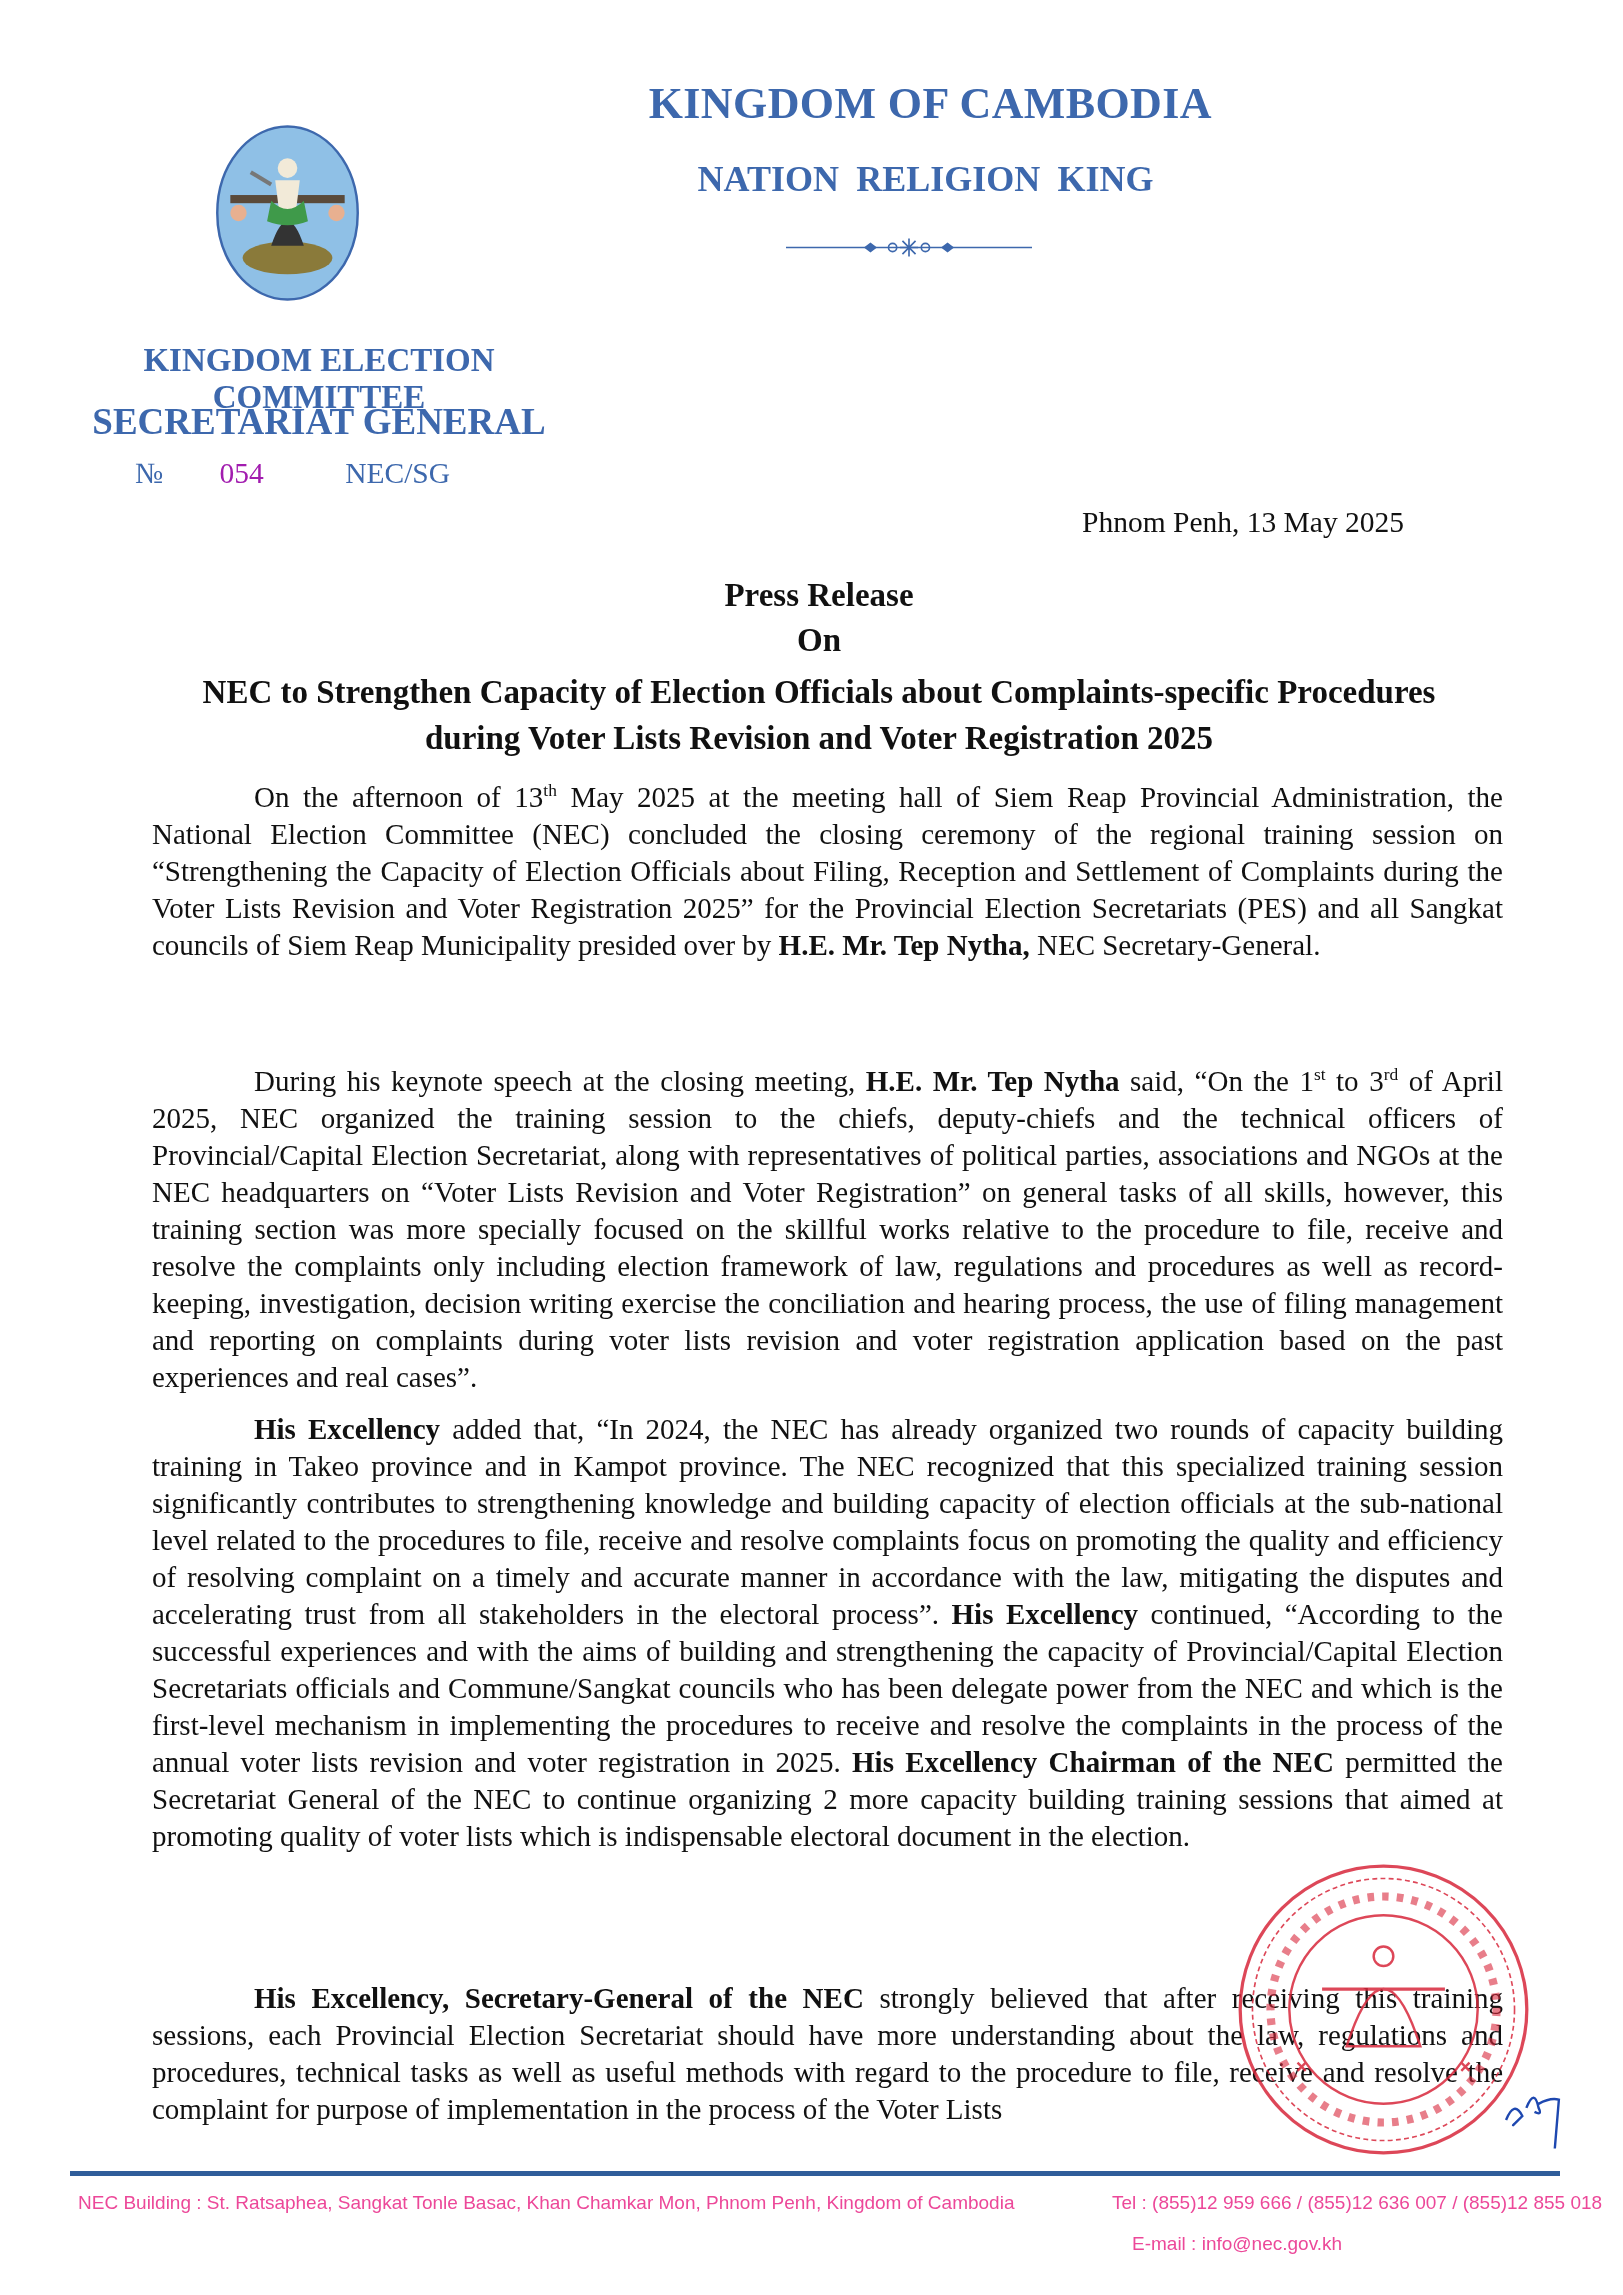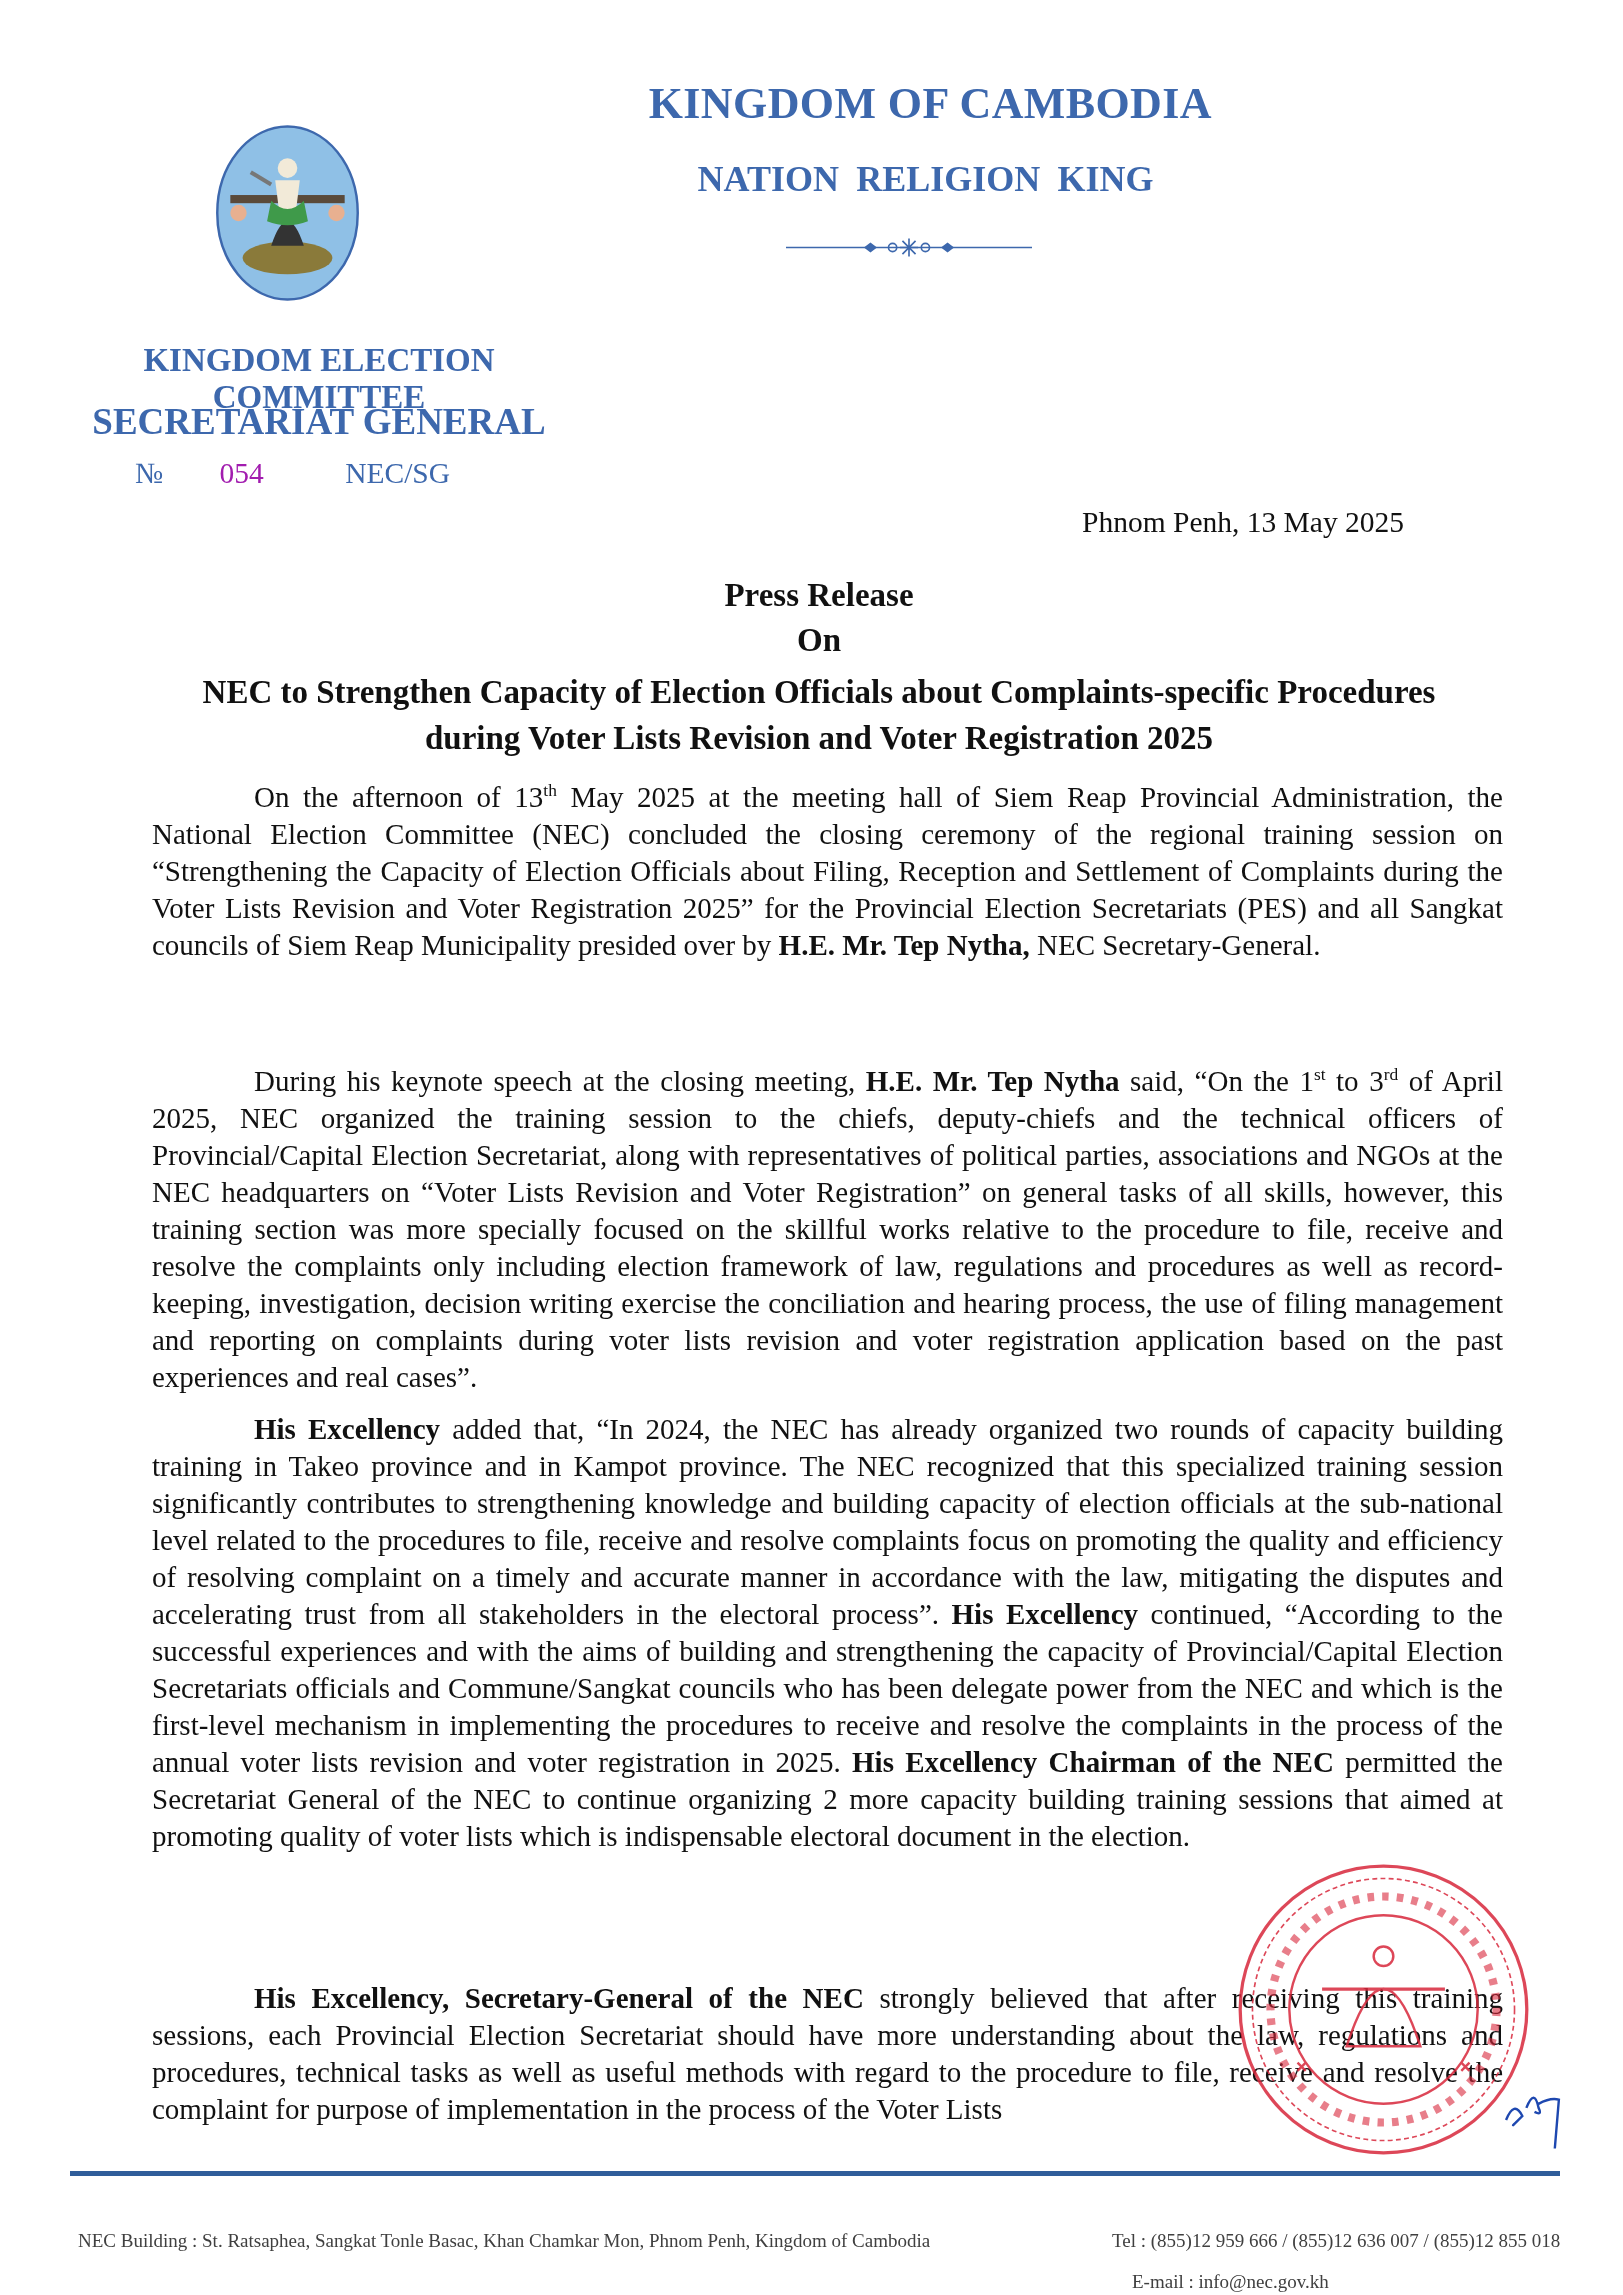--- a/index.html
+++ b/index.html
@@ -28,21 +28,21 @@
   .p1 { top: 779px; }
   .p2 { top: 1063px; }
   .p3 { top: 1411px; }
   .p4 { top: 1980px; }
   .body p { margin: 0; text-indent: 102px; }
   .body b { font-weight: bold; margin-top: 16px; }
   sup { font-size: 60%; line-height: 0; vertical-align: super; }
   .seal { left: 1232px; top: 1858px; width: 303px; height: 303px; opacity: 0.85; pointer-events: none; }
   .sig { left: 1502px; top: 2079px; width: 65px; height: 74px; }
   .footer-line { left: 70px; top: 2171px; width: 1490px; height: 4.9px; background: #2f5d9a; }
-  .footer { font-family: Liberation Serif, serif; color: #404040; font-size: 19px; margin-top: 38px; }
+  .footer { font-family: Liberation Sans, sans-serif; color: #ec4899; font-size: 19px; }
   .f-addr { left: 78px; top: 2192px; }
   .f-tel { left: 1112px; top: 2192px; }
   .f-mail { left: 1132px; top: 2233px; }
 </style>
 </head>
 <body>
 
 <div class="abs hdr-right kingdom blue">KINGDOM OF CAMBODIA</div>
 <div class="abs hdr-right motto blue">NATION  RELIGION  KING</div>
 <svg class="abs ornament" viewBox="0 0 300 28">

